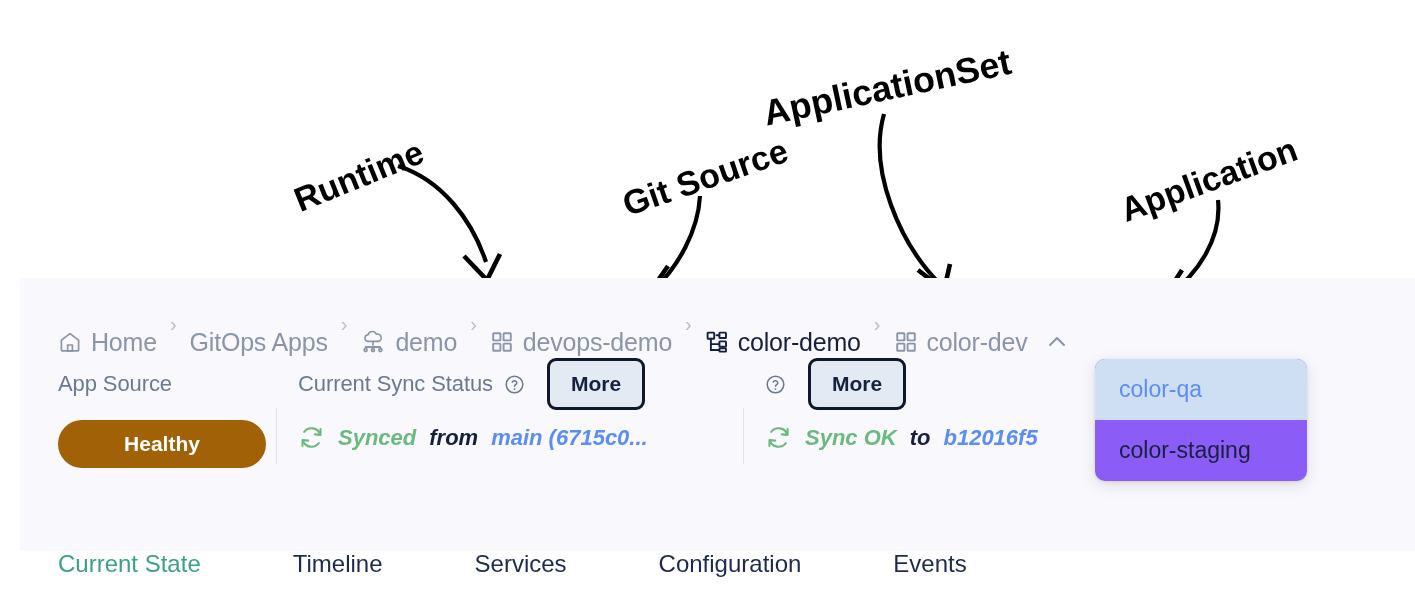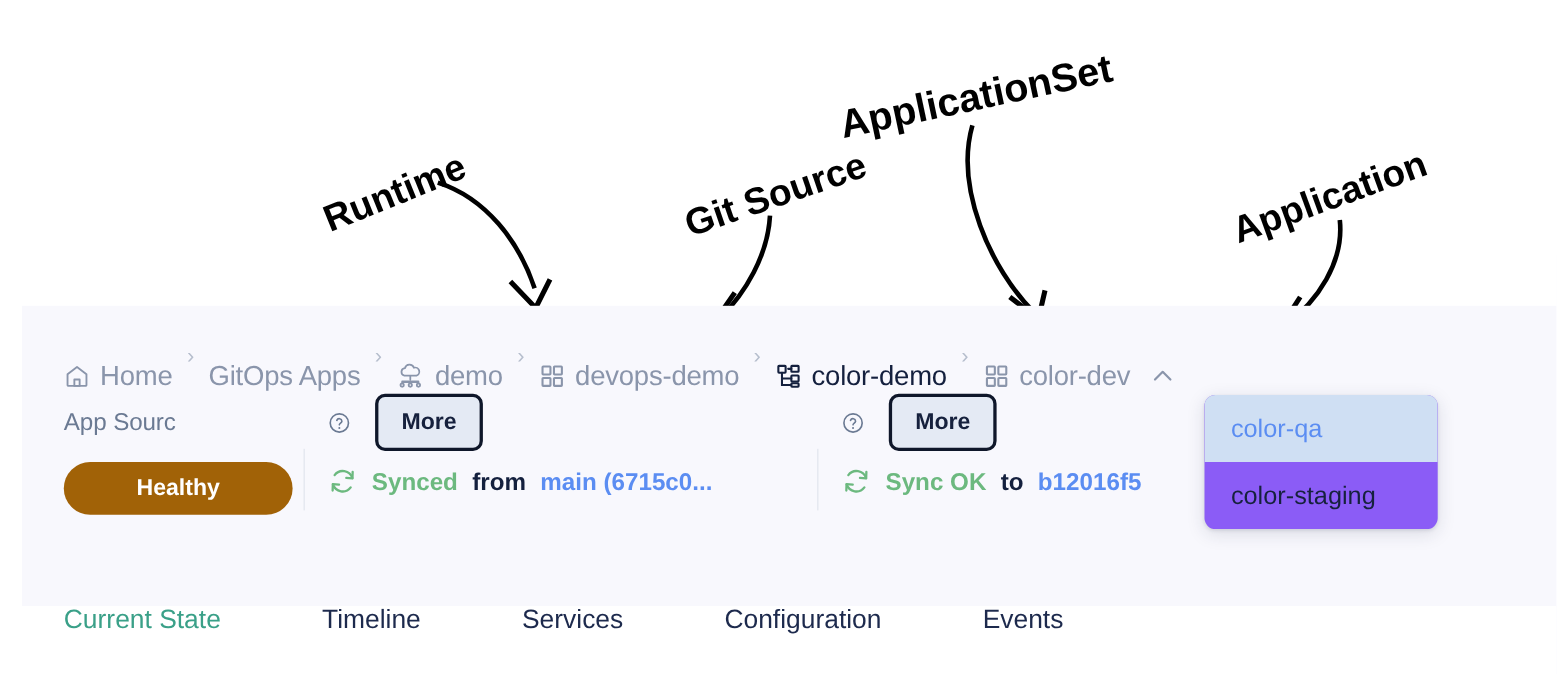--- a/index.html
+++ b/index.html
@@ -62,21 +62,21 @@
   .stat-block { position: relative; display: flex; flex-direction: column; }
   .stat-head {
     display: flex; align-items: center; gap: 11px;
     height: 40px;
     font-size: 22px; color: #6b7a93; font-weight: 400;
     letter-spacing: -0.1px;
   }
   .stat-body {
     display: flex; align-items: center; gap: 13px;
     margin-top: 20px;
-    font-size: 22px; font-weight: 700;
+    font-size: 22px; font-weight: 700; font-style: italic;
   }
   .divider {
     width: 1px; background: #dfe3ec;
     height: 56px; margin-top: 44px;
   }
   .pill-healthy {
     background: #a16207; color: #fff;
     border-radius: 24px;
     font-size: 21px; font-weight: 700;
     padding: 12px 0; width: 208px; text-align: center;
@@ -241,28 +241,29 @@
             <polyline points="4,14 11,7 18,14"></polyline>
           </svg>
         </span>
       </span>
 
     </div>
 
     <div class="status-row">
 
       <div class="stat-block" style="width:218px;">
-        <div class="stat-head">App Sourc</div>
+        <div class="stat-head">App Source</div>
         <div class="pill-healthy">Healthy</div>
       </div>
 
       <div class="divider"></div>
 
       <div class="stat-block" style="margin-left:21px; width:445px;">
         <div class="stat-head">
+          <span>Current Sync Status</span>
           <span class="help-ico">
             <svg width="21" height="21" viewBox="0 0 21 21" fill="none" stroke="#6b7a93" stroke-width="1.5">
               <circle cx="10.5" cy="10.5" r="8.3"></circle>
               <path d="M8.2 8.1a2.4 2.4 0 0 1 4.6.8c0 1.6-2.3 1.9-2.3 3.3" stroke-linecap="round"></path>
               <circle cx="10.5" cy="15.1" r="0.95" fill="#6b7a93" stroke="none"></circle>
             </svg>
           </span>
           <button class="more-btn" style="margin-left:11px;">More</button>
         </div>
         <div class="stat-body">

